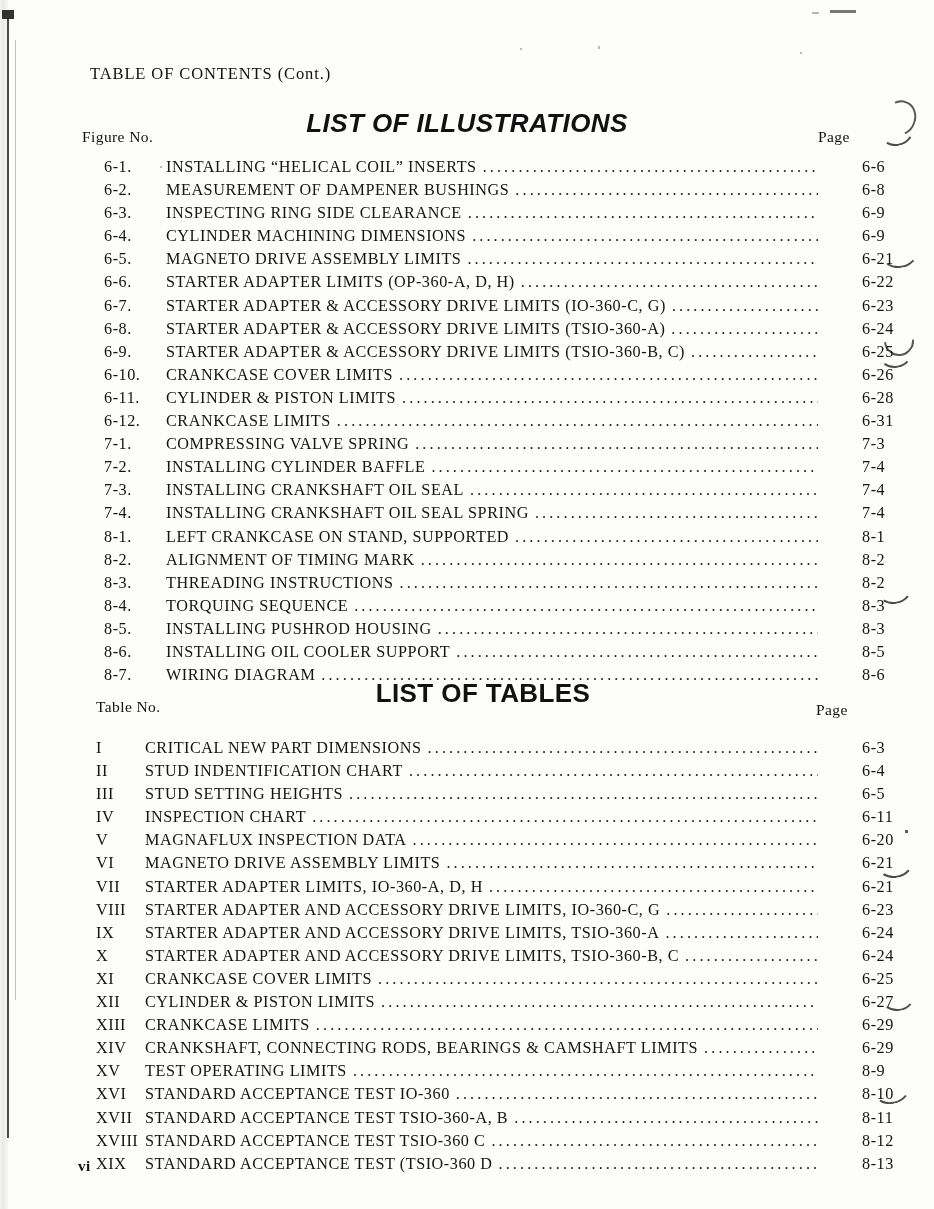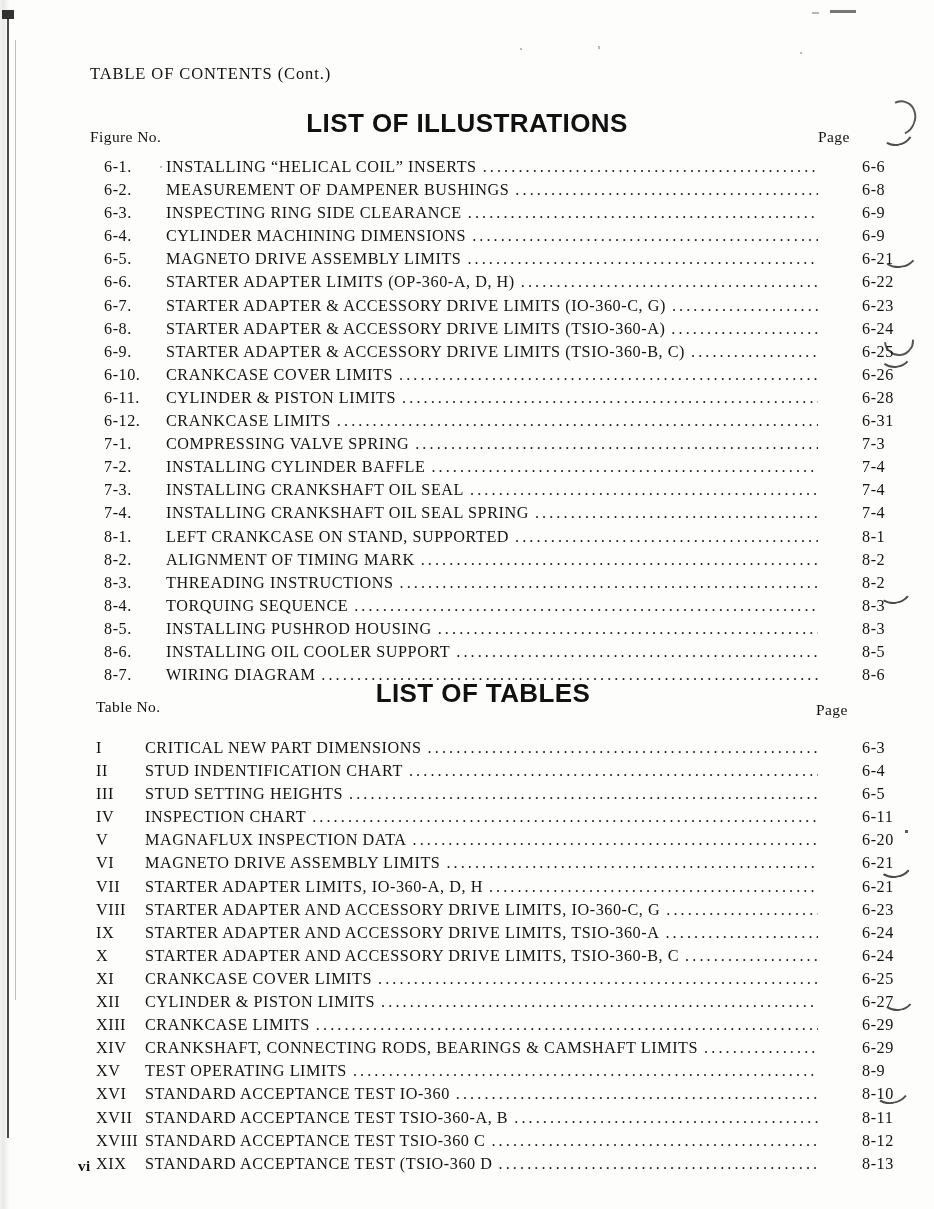--- a/index.html
+++ b/index.html
@@ -114,31 +114,31 @@
   .section-heading {
     position: absolute;
     width: 934px;
     left: 0;
     text-align: center;
     font-family: "Liberation Sans", "DejaVu Sans", sans-serif;
     font-weight: bold;
     font-size: 26px;
     letter-spacing: .4px;
   }
-  .section-heading.illus { top: 108px; }
+  .section-heading.illus { top: 108px; font-style: italic; }
   .section-heading.tables { top: 678px; padding-left: 16px; }
 
   
   .col-caption {
     position: absolute;
     font-size: 15.5px;
     letter-spacing: .4px;
     white-space: nowrap;
   }
-  .col-caption.figure-no { left: 90px; top: 128px; }
+  .col-caption.figure-no { left: 82px; top: 128px; }
   .col-caption.page-illus { left: 818px; top: 128px; }
   .col-caption.table-no { left: 96px; top: 698px; }
   .col-caption.page-tables { left: 816px; top: 701px; }
 
   
   .entry-list {
     position: absolute;
     left: 0;
     width: 934px;
   }

